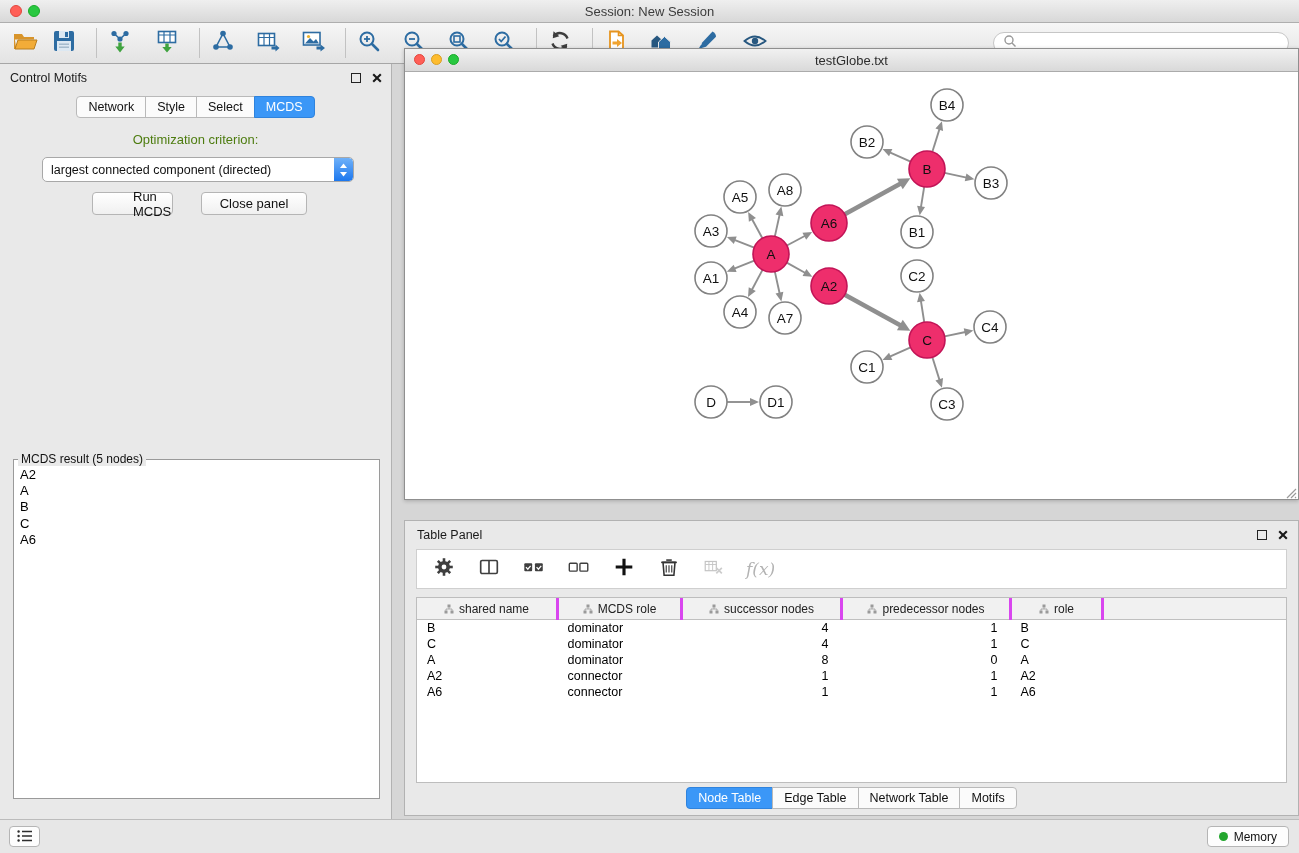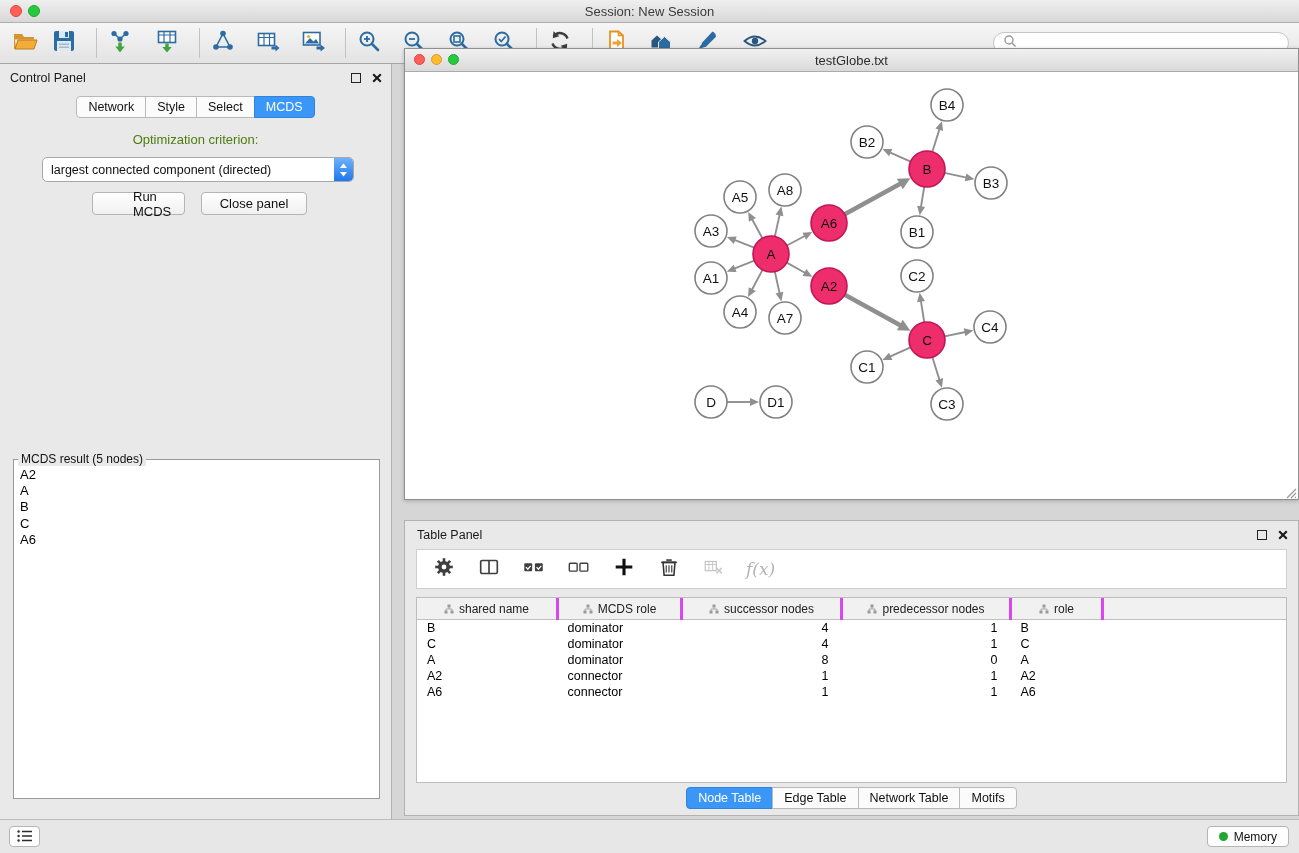--- a/index.html
+++ b/index.html
@@ -31,21 +31,21 @@
   .cp-tabs{position:absolute;top:32px;left:0;right:0;}
   .tab{font-size:12.5px;padding:3px 11px;background:#fbfbfb;border:1px solid #b9b9b9;margin-left:-1px;color:#111;cursor:default;}
   .tab:first-child{border-radius:4px 0 0 4px;margin-left:0;}
   .tab:last-child{border-radius:0 4px 4px 0;}
   .tab.active{background:#3b97f7;border-color:#2f83dd;color:#fff;}
   .opt-label{position:absolute;top:68px;width:100%;text-align:center;font-size:13px;color:#4d7c0f;}
   .cp-dropdown{position:absolute;top:93px;left:42px;width:312px;height:25px;background:#fff;border:1px solid #a8a8a8;border-radius:5px;box-sizing:border-box;display:flex;align-items:stretch;overflow:hidden;}
   .cp-dropdown .val{flex:1;font-size:12.5px;padding-left:8px;color:#111;white-space:nowrap;display:flex;align-items:center;}
   .cp-stepper{width:19px;background:linear-gradient(#6fb1f9,#1c77ee);display:flex;align-items:center;justify-content:center;border-radius:0 4px 4px 0;}
   .cp-btn{position:absolute;height:23px;background:linear-gradient(#ffffff,#f0f0f0);border:1px solid #b5b5b5;border-radius:4px;font-size:13px;color:#111;display:flex;align-items:center;justify-content:center;box-sizing:border-box;}
-  .run-btn{top:128px;left:92px;width:93px;padding-left:40px;}
+  .run-btn{top:128px;left:92px;width:81px;padding-left:40px;}
   .close-btn{top:128px;left:201px;width:106px;}
   .result-box{position:absolute;top:388px;left:13px;width:367px;height:347px;background:#fff;border:1px solid #9a9a9a;margin:0;padding:1px 0 0 0;box-sizing:border-box;}
   .result-box legend{font-size:12px;color:#111;margin-left:4px;padding:0 3px;background:#e9e9e9;}
   .result-item{font-size:13px;line-height:16.2px;padding-left:6px;color:#000;}
 
   
   .network-window{position:absolute;left:404px;top:48px;width:895px;height:452px;background:#fff;border:1px solid #8f8f8f;box-sizing:border-box;box-shadow:0 1px 4px rgba(0,0,0,.22);}
   .net-titlebar{height:22px;background:linear-gradient(#f1f1f1,#d9d9d9);border-bottom:1px solid #ababab;position:relative;display:flex;align-items:center;}
   .net-traffic{position:absolute;left:9px;top:5px;display:flex;gap:6px;}
   .net-traffic .dot{width:11px;height:11px;}
@@ -215,21 +215,21 @@
       <span><svg width="14" height="14" viewBox="0 0 14 14">
             <circle cx="6" cy="6" r="4" stroke="#999" fill="none" stroke-width="1.4"></circle>
             <path d="M9 9 l3.5 3.5" stroke="#999" stroke-width="1.4"></path>
           </svg></span>
       <input type="text" placeholder="" style="">
     </div>
   </div>
 
   <div class="control-panel">
     <div class="cp-header">
-      <span class="panel-title">Control Panel</span>
+      <span class="panel-title">Control Motifs</span>
       <span class="win-icons">
         <span class="win-float"></span>
         <span><svg width="10" height="10" viewBox="0 0 10 10">
               <path d="M1.2 1.2 L8.8 8.8 M8.8 1.2 L1.2 8.8" stroke="#1a1a1a" stroke-width="2.1"></path>
             </svg></span>
       </span>
     </div>
     <div class="cp-tabs tabs-row">
         <div class="tab">Network</div>
         <div class="tab">Style</div>

